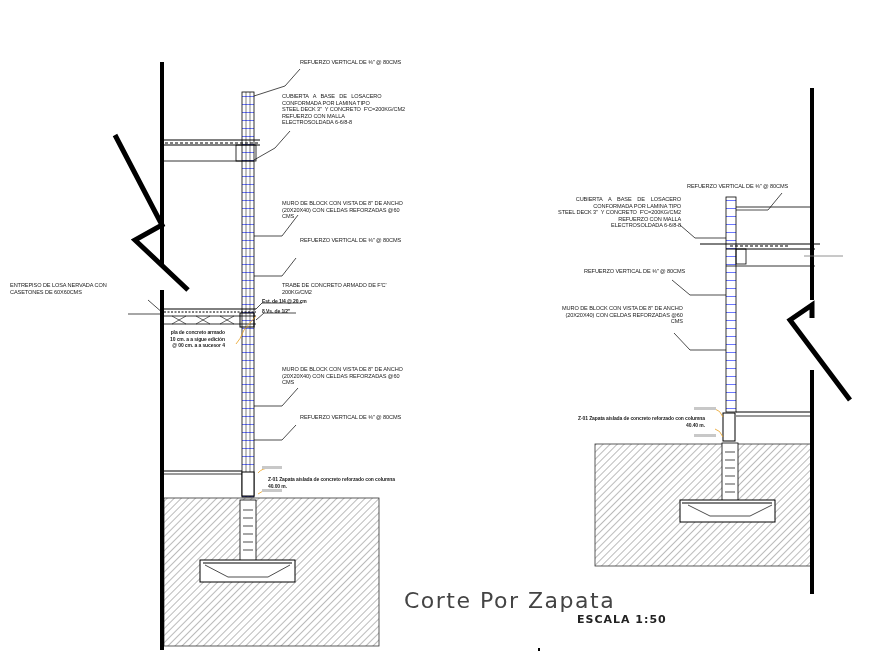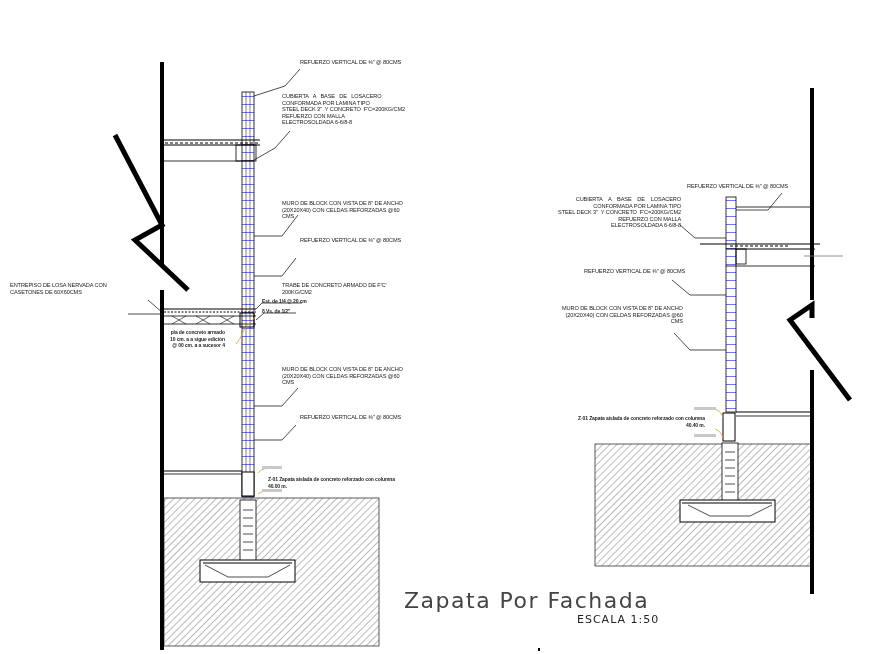--- a/index.html
+++ b/index.html
@@ -1,21 +1,21 @@
 <!DOCTYPE html>
 <html><head>
 <meta charset="utf-8">
 <style>
   html, body { margin:0; padding:0; background:#ffffff; }
   body { width:870px; height:654px; position:relative; overflow:hidden; font-family:"Liberation Sans", sans-serif; }
   #drawing { position:absolute; left:0; top:0; width:870px; height:654px; }
   .note { position:absolute; font-family:"Liberation Sans", sans-serif; font-size:5.6px; line-height:6.6px; color:#222; text-transform:uppercase; white-space:pre; letter-spacing:-0.1px; }
   .note.r { text-align:right; }
   .note.bold { font-weight:bold; font-size:5px; text-transform:none; }
-  .title { position:absolute; font-family:"DejaVu Sans", sans-serif; font-weight:400; color:#333; }
+  .title { position:absolute; font-family:"DejaVu Sans", sans-serif; font-weight:700; color:#333; }
   #title-main { left:404px; top:588px; font-size:22px; letter-spacing:1.5px; font-weight:normal; color:#444; }
   #title-scale { left:577px; top:613px; font-size:11px; letter-spacing:1px; color:#222; }
 </style>
 </head>
 <body>
 
 <svg id="drawing" width="870" height="654" viewBox="0 0 870 654" xmlns="http://www.w3.org/2000/svg">
   <defs>
     <pattern id="hatch" patternUnits="userSpaceOnUse" width="5" height="5" patternTransform="rotate(45)">
       <line x1="0" y1="0" x2="0" y2="5" stroke="#555" stroke-width="0.8"></line>
@@ -163,14 +163,14 @@
 STEEL DECK 3"  Y CONCRETO  f'c=200kg/cm2
 REFUERZO CON MALLA
 ELECTROSOLDADA 6-6/8-8</div>
 <div class="note" style="left:584px;top:268px;">REFUERZO VERTICAL DE ⅜" @ 80CMS</div>
 <div class="note r" style="left:562px;top:305px;">MURO DE BLOCK CON VISTA DE 8" DE ANCHO
 (20X20X40) CON CELDAS REFORZADAS @60
 CMS</div>
 <div class="note bold r" style="left:578px;top:415px;">Z-01 Zapata aislada de concreto reforzado con columna
 40.40 m.</div>
 
-<div class="title" id="title-main">Zapata Por Fachada</div>
+<div class="title" id="title-main">Corte Por Zapata</div>
 <div class="title" id="title-scale">ESCALA 1:50</div>
 
 </body></html>

